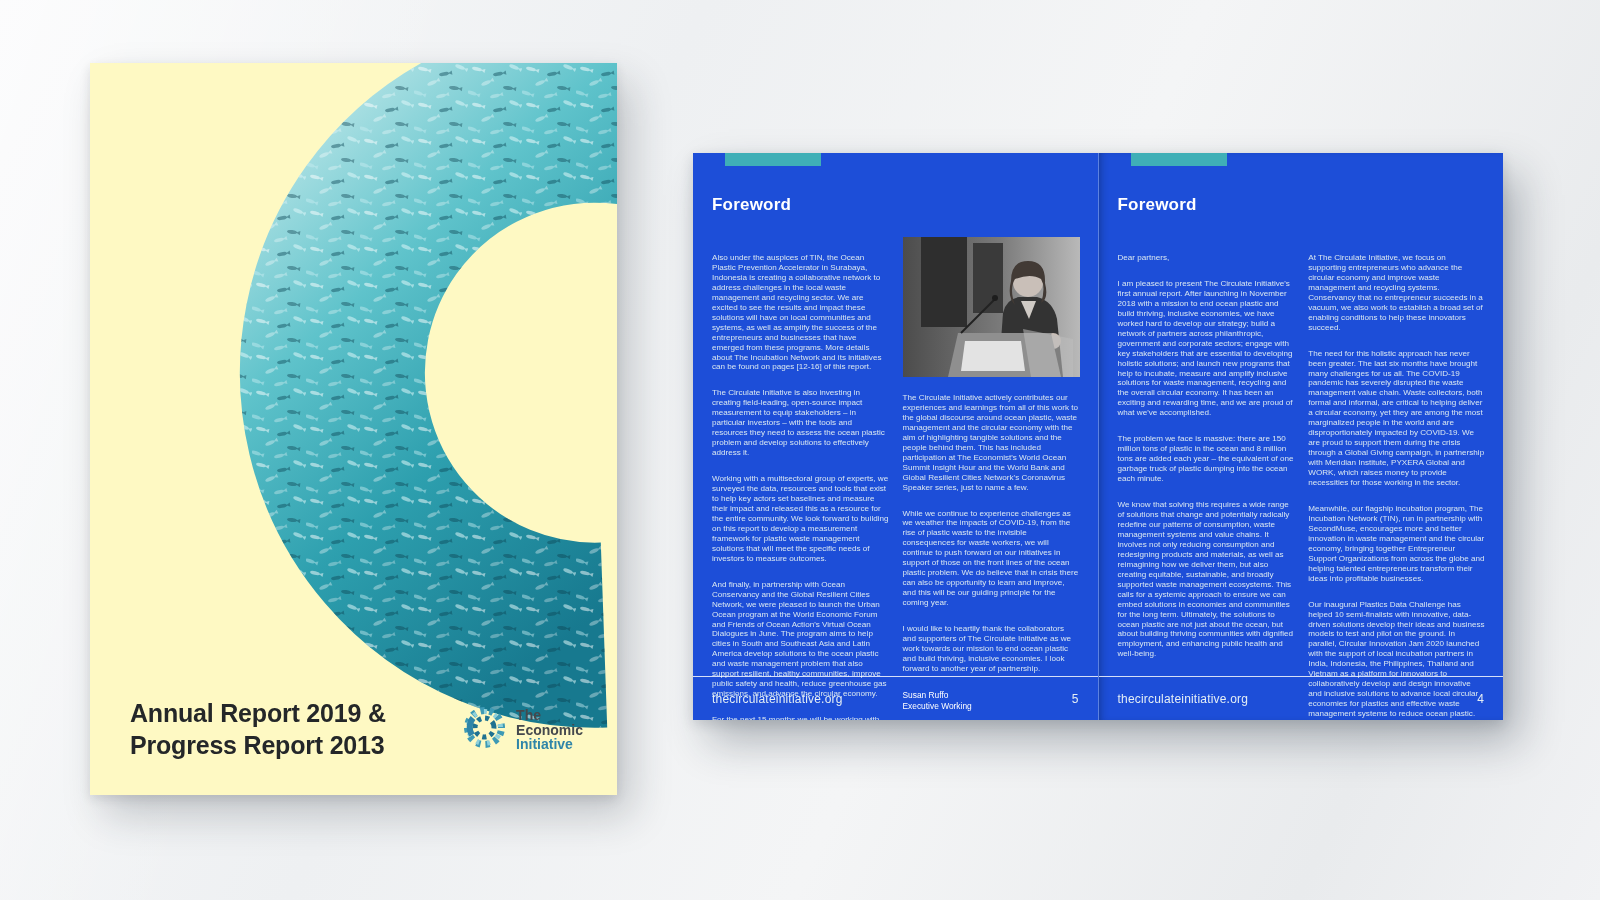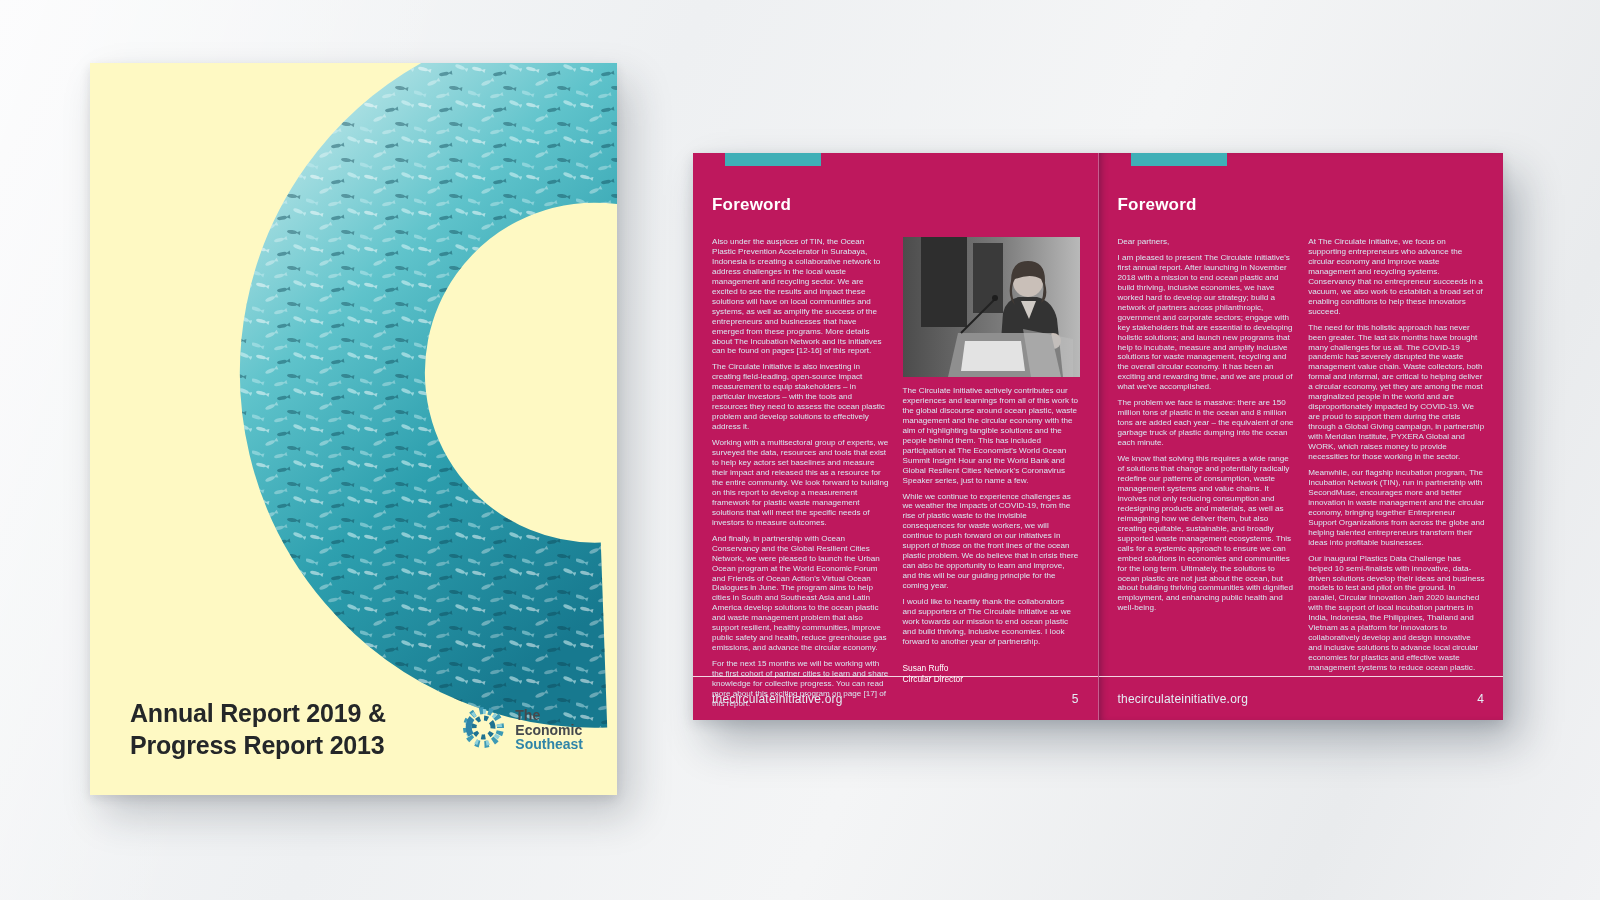--- a/index.html
+++ b/index.html
@@ -23,32 +23,32 @@
   .cover-title{
     position:absolute;left:40px;bottom:34px;
     font-size:25px;font-weight:700;color:#242729;line-height:1.26;letter-spacing:-.2px;
   }
   .cover-logo{position:absolute;right:34px;bottom:40px;display:flex;align-items:center;gap:8px;margin-top:6px;}
   .cover-logo .logotext{font-size:14px;font-weight:600;line-height:1.07;color:#45494d;padding-top:1px;}
   .cover-logo .logotext .brand-teal{color:#2f85a8;}
   
   .spread{
     position:absolute;left:693px;top:153px;width:810px;height:567px;display:flex;
-    background:#be185d;
+    background:#1d4ed8;
     box-shadow:16px 22px 40px rgba(25,40,55,.30), 0 4px 12px rgba(25,40,55,.15);
   }
   .page{width:405px;position:relative;overflow:hidden;color:#d9e7f1;}
   .page.right-page{border-left:1px solid rgba(215,230,240,.35);box-shadow:inset 6px 0 10px -6px rgba(0,20,35,.45);}
   .tab{position:absolute;top:0;left:32px;width:96px;height:13px;background:#3fafb7;}
   .foreword{
     margin:42px 19px 0 19px;font-size:17px;font-weight:700;color:#ffffff;letter-spacing:.2px;
   }
   .cols{display:flex;gap:14px;margin:22px 18px 0 19px;}
   .col{width:177px;font-size:8.1px;line-height:1.23;text-align:left;}
-  .col p{margin:0 0 6px 0;}
+  .col p{margin:16px 0 6px 0;}
   .photo-wrap{width:177px;height:140px;margin:0 0 9px 0;background:#6d6d6d;overflow:hidden;}
   .sig{margin-top:16px;font-weight:400;color:#ffffff;font-size:8.4px;line-height:1.3;}
   .pfooter{
     position:absolute;left:0;right:0;bottom:0;height:21px;
     border-top:1px solid rgba(255,255,255,.82);
     display:flex;align-items:center;justify-content:space-between;
     padding:11px 19px;font-size:12px;color:#e4eef5;letter-spacing:.2px;
   }
 </style>
 </head>
@@ -95,21 +95,21 @@
           <circle cx="23.5" cy="23.5" r="17" stroke="#3d9ab5" stroke-width="7" stroke-dasharray="4 5" transform="rotate(12 23.5 23.5)"></circle>
           <circle cx="23.5" cy="23.5" r="16" stroke="#8fd0da" stroke-width="5" stroke-dasharray="3 8" transform="rotate(30 23.5 23.5)"></circle>
           <circle cx="23.5" cy="23.5" r="9.5" stroke="#1f7291" stroke-width="5" stroke-dasharray="4 4" transform="rotate(-18 23.5 23.5)"></circle>
           <path d="M11 31 A 14.5 14.5 0 0 1 12 14" stroke="#2f85a8" stroke-width="6"></path>
         </g>
       </svg>
     </span>
     <div class="logotext">
       <div>The</div>
       <div>Economic</div>
-      <div class="brand-teal">Southeast</div>
+      <div class="brand-teal">Initiative</div>
     </div>
   </div>
 </div>
 
 <div class="spread">
 
   <div class="page">
     <div class="tab"></div>
     <h2 class="foreword">Foreword</h2>
     <div class="cols">
@@ -147,21 +147,21 @@
               <line x1="58" y1="96" x2="92" y2="62" stroke="#222" stroke-width="2"></line>
               <circle cx="92" cy="61" r="3" fill="#1d1d1d"></circle>
             </g>
           </svg>
         </div>
         <p>The Circulate Initiative actively contributes our experiences and learnings from all of this work to the global discourse around ocean plastic, waste management and the circular economy with the aim of highlighting tangible solutions and the people behind them. This has included participation at The Economist's World Ocean Summit Insight Hour and the World Bank and Global Resilient Cities Network's Coronavirus Speaker series, just to name a few.</p>
         <p>While we continue to experience challenges as we weather the impacts of COVID-19, from the rise of plastic waste to the invisible consequences for waste workers, we will continue to push forward on our initiatives in support of those on the front lines of the ocean plastic problem. We do believe that in crisis there can also be opportunity to learn and improve, and this will be our guiding principle for the coming year.</p>
         <p>I would like to heartily thank the collaborators and supporters of The Circulate Initiative as we work towards our mission to end ocean plastic and build thriving, inclusive economies. I look forward to another year of partnership.</p>
         <div class="sig">
           <div>Susan Ruffo</div>
-          <div>Circular Director</div>
+          <div>Executive Working</div>
         </div>
       </div>
     </div>
     <div class="pfooter">
       <span>thecirculateinitiative.org</span>
       <span>5</span>
     </div>
   </div>
 
   <div class="page right-page">

